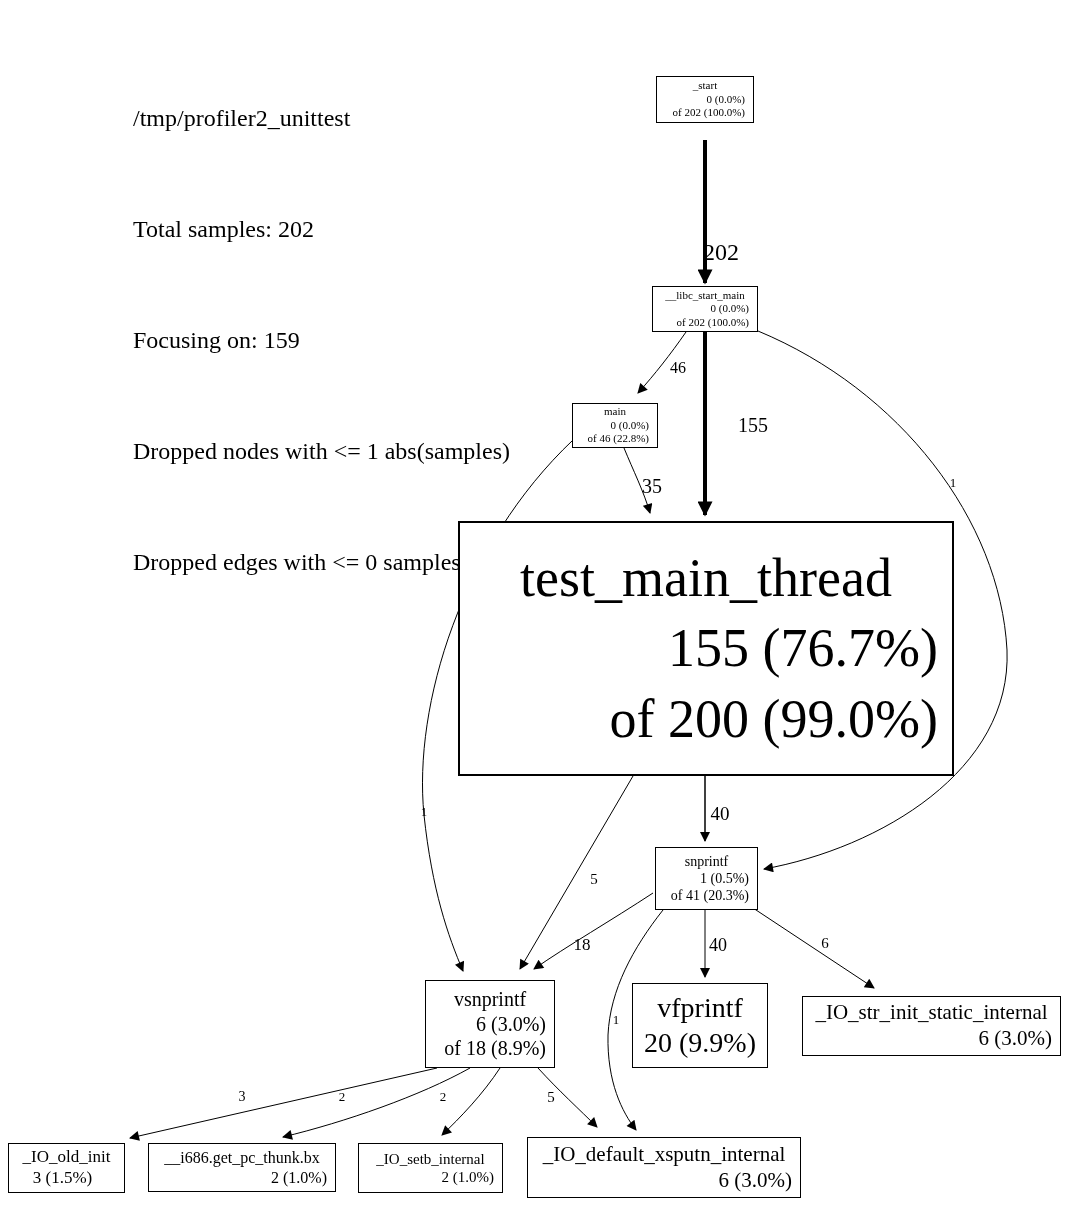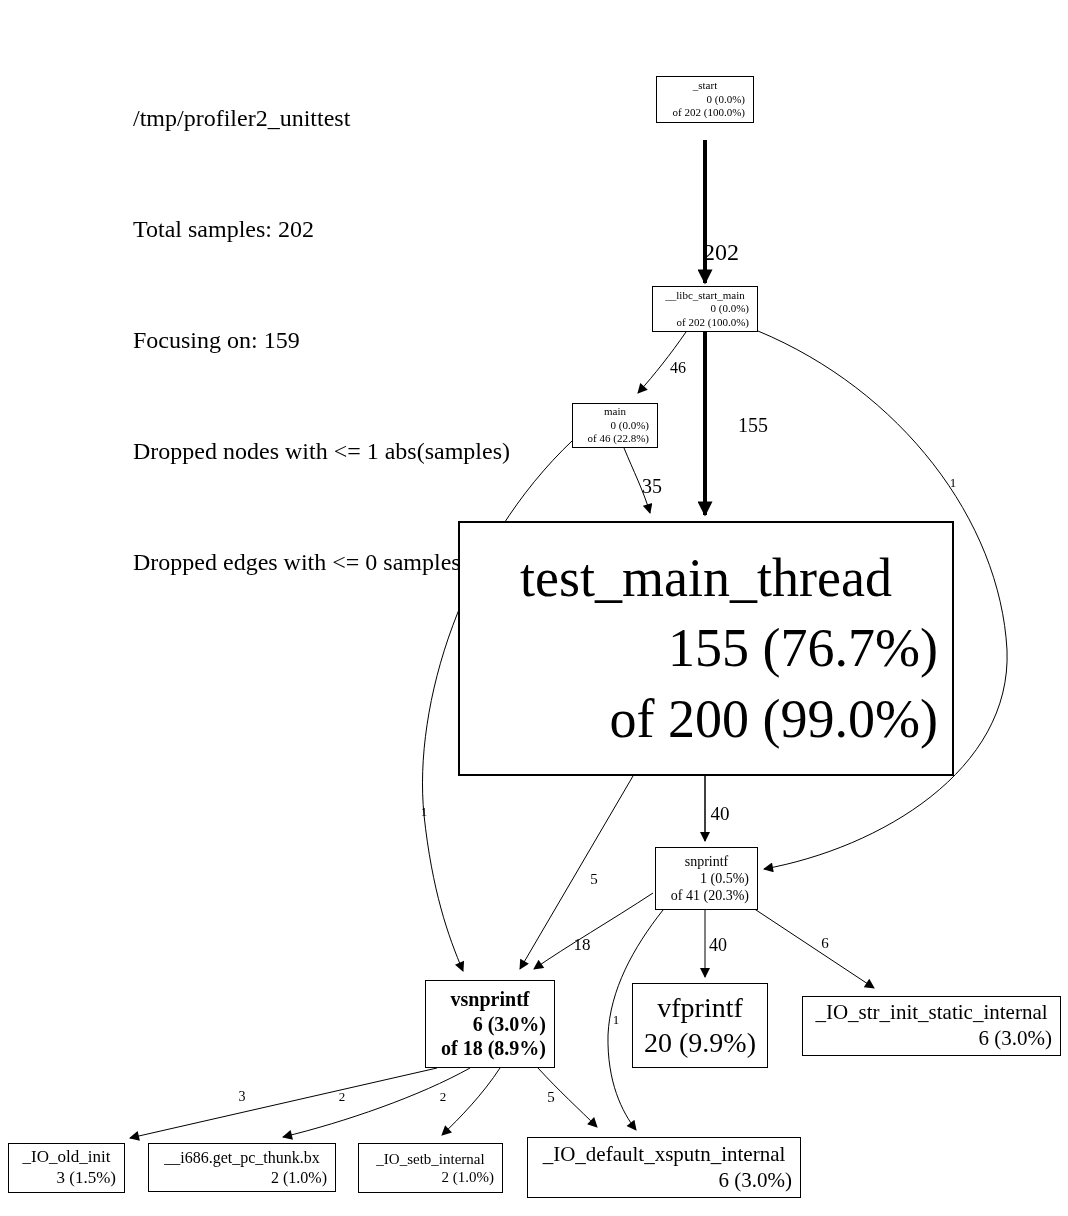--- a/index.html
+++ b/index.html
@@ -104,37 +104,37 @@
     <div class="vr" style="padding-right:14px;">155 (76.7%)</div>
     <div class="vr" style="padding-right:14px;">of 200 (99.0%)</div>
   </div>
 
   <div class="node" style="left:655px;top:847px;width:103px;height:63px;font-size:14px;">
     <div class="nm">snprintf</div>
     <div class="vr">1 (0.5%)</div>
     <div class="vr">of 41 (20.3%)</div>
   </div>
 
-  <div class="node" style="left:425px;top:980px;width:130px;height:88px;font-size:20px;font-weight:bold;">
+  <div class="node" style="left:425px;top:980px;width:130px;height:88px;font-size:20px;">
     <div class="nm">vsnprintf</div>
     <div class="vr">6 (3.0%)</div>
     <div class="vr">of 18 (8.9%)</div>
   </div>
 
   <div class="node" style="left:632px;top:983px;width:136px;height:85px;font-size:28px;">
     <div class="nm">vfprintf</div>
     <div class="vr" style="text-align:center;padding-right:0;">20 (9.9%)</div>
   </div>
 
   <div class="node" style="left:802px;top:996px;width:259px;height:60px;font-size:21px;">
     <div class="nm">_IO_str_init_static_internal</div>
     <div class="vr">6 (3.0%)</div>
   </div>
 
-  <div class="node" style="left:8px;top:1143px;width:117px;height:50px;font-size:17px;">
+  <div class="node" style="left:8px;top:1143px;width:117px;height:50px;font-size:17px;align-items:center;">
     <div class="nm">_IO_old_init</div>
     <div class="vr">3 (1.5%)</div>
   </div>
 
   <div class="node" style="left:148px;top:1143px;width:188px;height:49px;font-size:16px;">
     <div class="nm">__i686.get_pc_thunk.bx</div>
     <div class="vr">2 (1.0%)</div>
   </div>
 
   <div class="node" style="left:358px;top:1143px;width:145px;height:50px;font-size:15px;">

